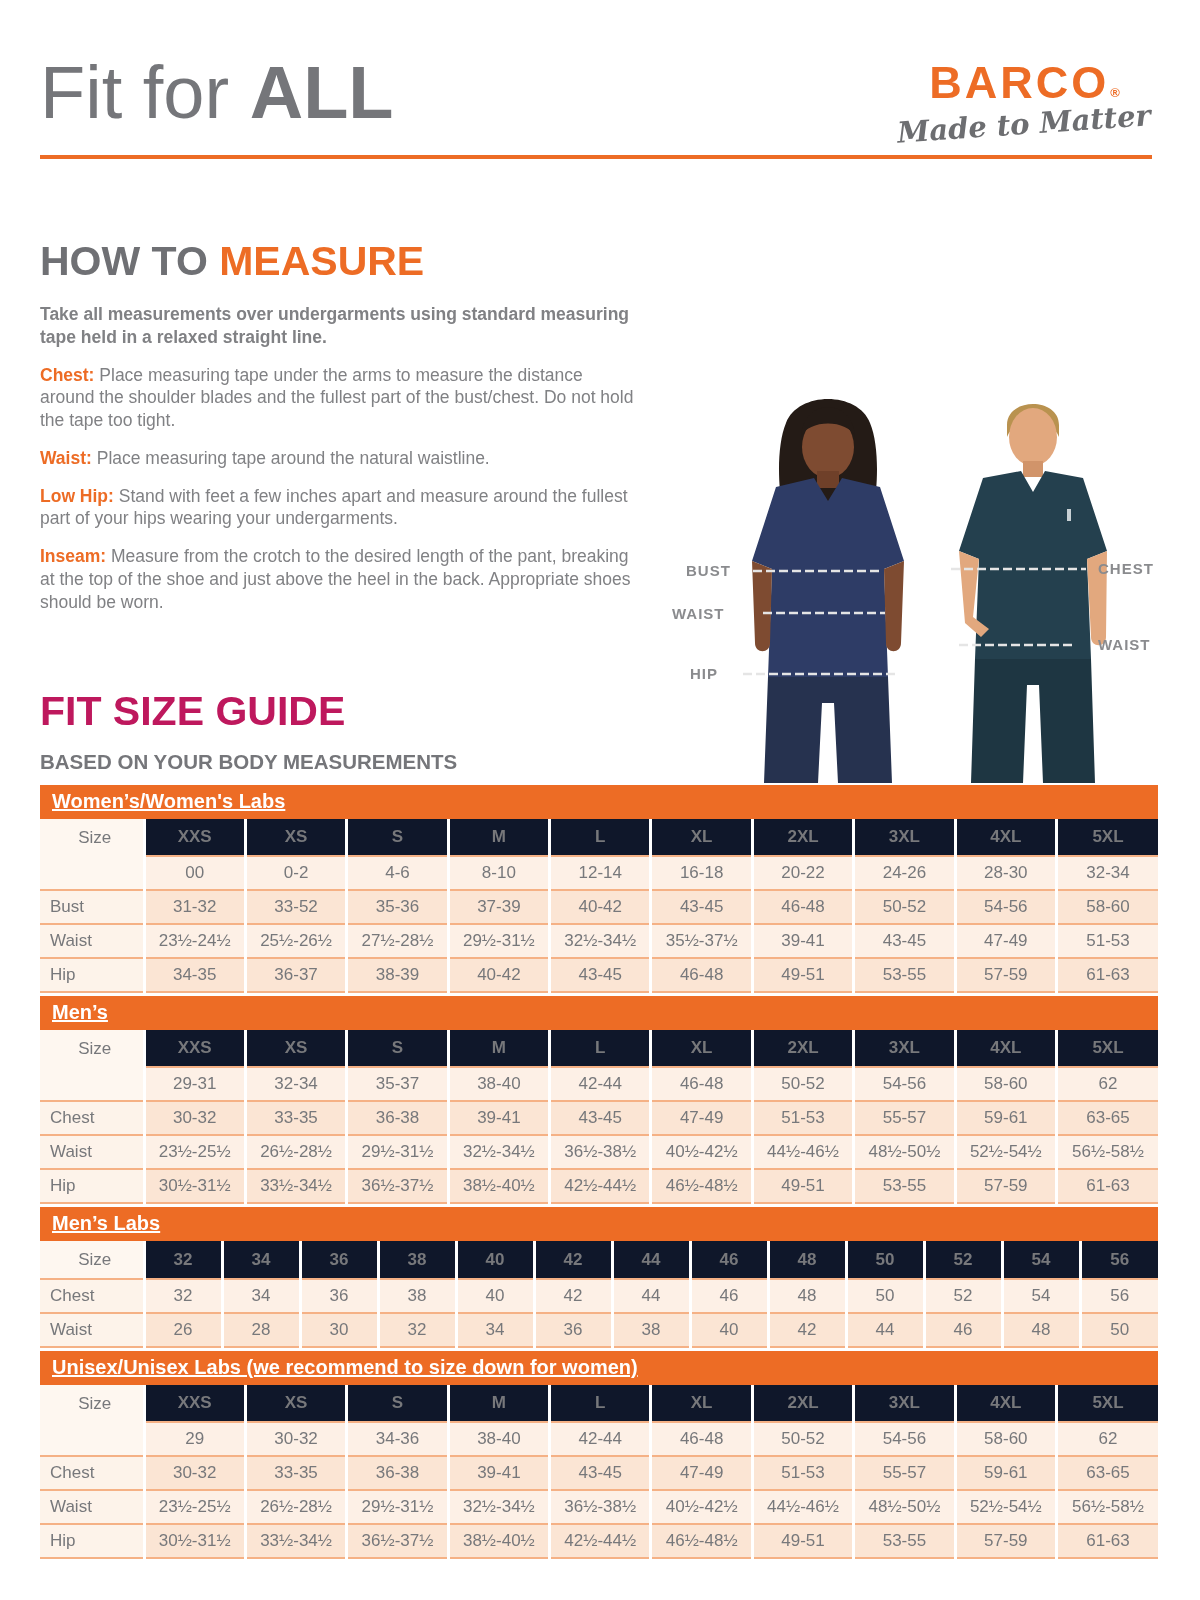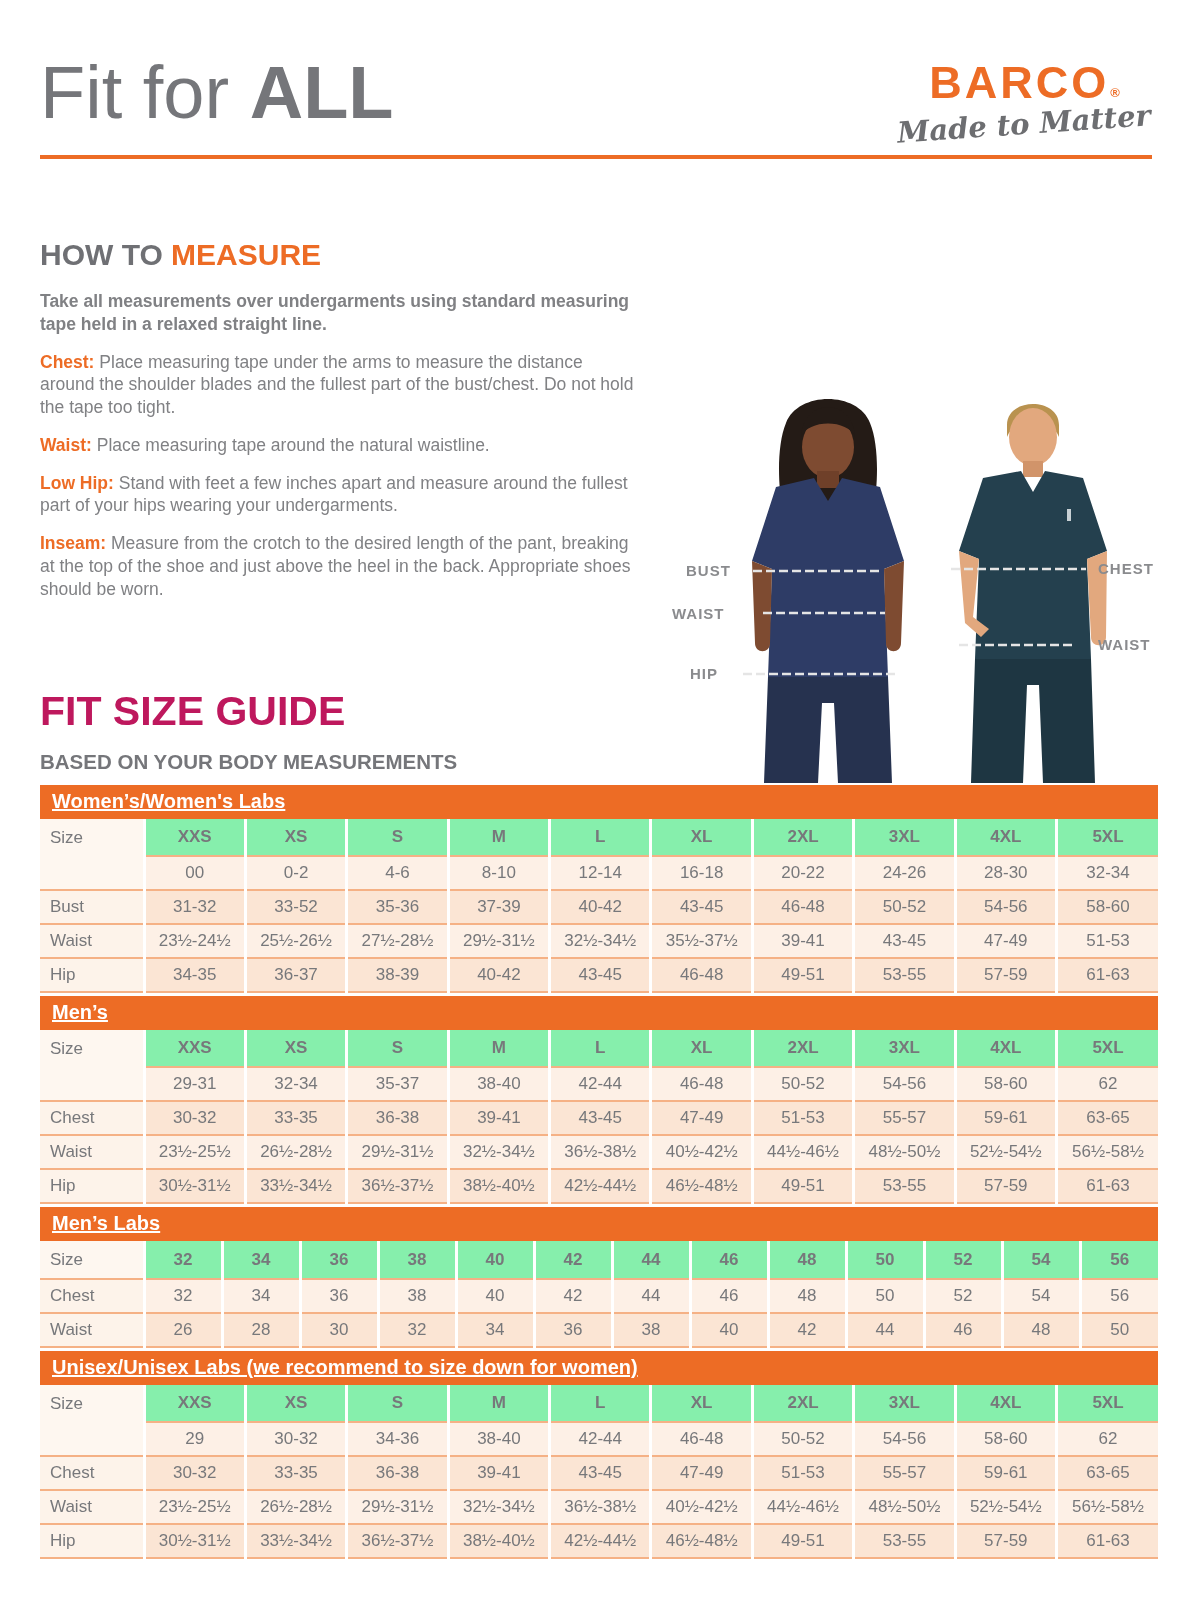--- a/index.html
+++ b/index.html
@@ -10,45 +10,45 @@
   .title .light{font-weight:500;}
   .title .heavy{font-weight:800;}
   .brand-wrap{position:absolute;right:46px;top:60px;text-align:center;}
   .brand{font-size:45px;font-weight:800;color:#ED6C25;letter-spacing:3px;line-height:1;}
   .brand .reg{font-size:13px;letter-spacing:0;position:relative;left:1px;bottom:1px;}
   .tagline{font-family:"DejaVu Serif",serif;font-style:italic;font-weight:700;font-size:29px;
            color:#6D6E71;margin-top:2px;transform:rotate(-4deg);}
   .rule{position:absolute;left:40px;right:45px;top:155px;height:4px;background:#ED6C25;}
   
   .howto{position:absolute;left:40px;top:238px;width:598px;}
-  .howto h2{margin:0 0 18px;font-size:30px;font-weight:800;color:#6F7074;letter-spacing:0;}
+  .howto h2{margin:0 0 18px;font-size:41px;font-weight:800;color:#6F7074;letter-spacing:0;}
   .howto h2 .orange{color:#ED6C25;}
   .howto p{margin:0 0 15px;font-size:17.5px;line-height:1.3;color:#808184;}
   .howto p.intro{font-weight:700;}
   .hlabel{color:#ED6C25;font-weight:700;}
   
   .models{position:absolute;left:648px;top:383px;width:532px;height:400px;}
   .measure-label{font-size:15px;font-weight:700;fill:#8A8B8E;letter-spacing:1px;}
   .dash{stroke:#E5E5E5;stroke-width:2.5;stroke-dasharray:9 4;fill:none;}
   
   .fsg-title{position:absolute;left:40px;top:688px;font-size:41px;font-weight:700;color:#be185d;}
   .fsg-sub{position:absolute;left:40px;top:750px;font-size:20.5px;font-weight:700;color:#75767A;text-align:center;}
   .tables{position:absolute;left:40px;top:785px;width:1118px;}
   .banner{background:#ED6C25;color:#fff;font-weight:700;font-size:20px;padding:5px 12px 6px;margin-top:3px;text-decoration:underline;}
   .banner.first{margin-top:0;}
   table.tbl{width:100%;border-collapse:collapse;table-layout:fixed;font-size:17px;color:#77787B;}
   .tbl th,.tbl td{border-top:2px solid #F5B185;border-bottom:2px solid #F5B185;
       border-left:3px solid #fff;border-right:3px solid #fff;
       padding:4px 3px;text-align:center;font-weight:400;height:24px;box-sizing:content-box;}
   .tbl tr > *:first-child{border-left:none;}
   .tbl tr > *:last-child{border-right:none;}
-  .tbl tr:first-child > *{border-top:none;}
+  .tbl tr:first-child > *{border-top:none;text-align:center;}
   .tbl .lbl{text-align:left;padding-left:10px;background:#FDF3EA;font-weight:400;}
   .tbl .sizehead{background:#FEF7F0;vertical-align:top;padding-top:9px;}
-  .tbl .colhead{background:#86efac;font-weight:700;height:28px;margin-top:48px;}
+  .tbl .colhead{background:#0f172a;font-weight:700;height:28px;margin-top:48px;}
   .tbl tr.r-even td.val{background:#FDF0E6;}
   .tbl tr.r-odd  td.val{background:#FBE5D4;}
 </style>
 </head>
 <body>
 
 <div class="page">
 
   <div class="title"><span class="light">Fit for </span><span class="heavy">ALL</span></div>
 

